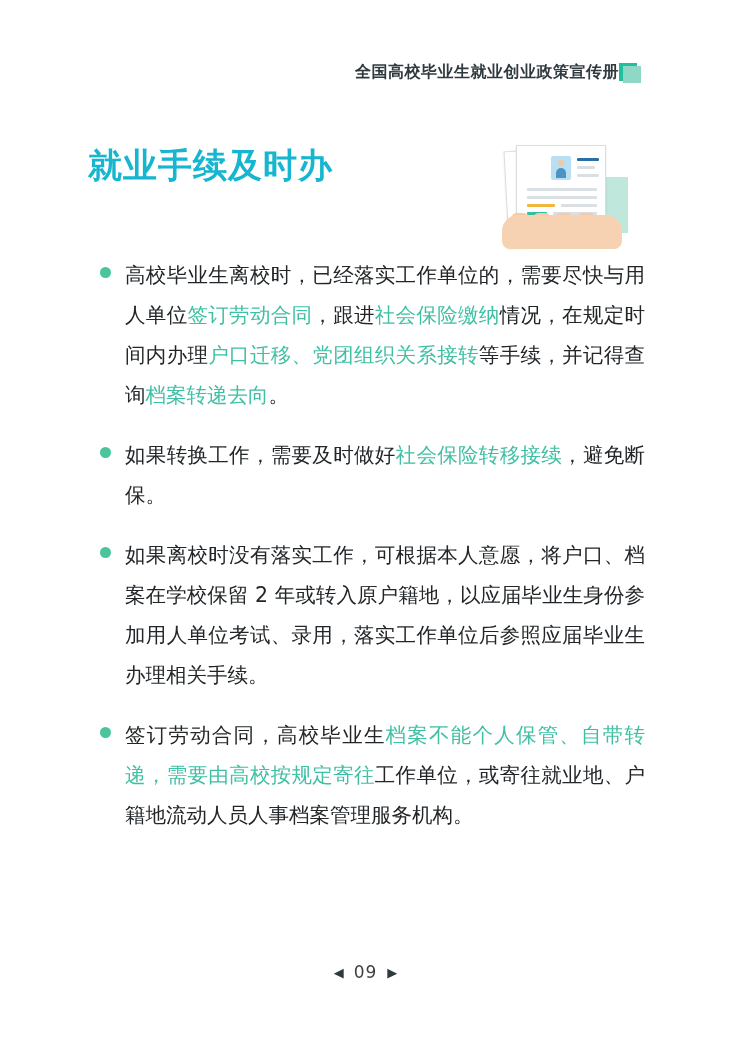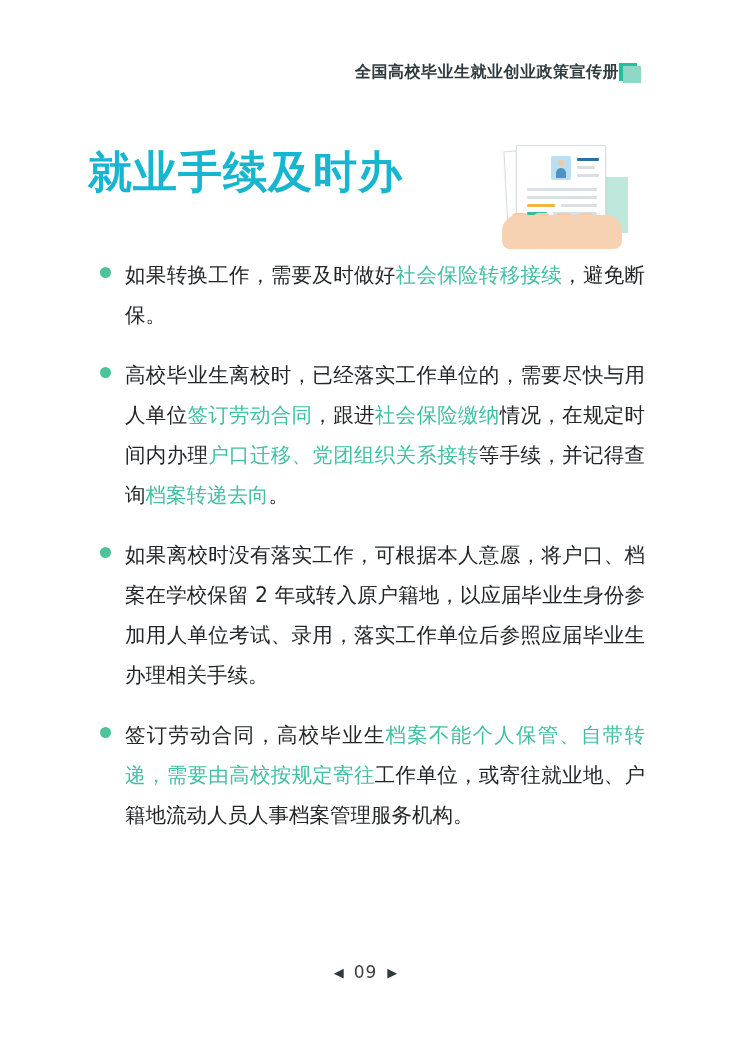--- a/index.html
+++ b/index.html
@@ -47,21 +47,21 @@
     background: #8fd8c6;
   }
 
   
   .title-block {
     position: absolute;
     top: 143px;
     left: 88px;
   }
   .page-title {
-    font-size: 44px;
+    font-size: 34px;
     font-weight: bold;
     color: #16b5d0;
     letter-spacing: 1px;
     margin: 0;
     font-family: "DejaVu Sans", sans-serif;
   }
 
   
   .illustration {
     position: absolute;
@@ -226,26 +226,26 @@
   <div class="ill-finger" style="left:44px;"></div>
   <div class="ill-finger" style="left:66px;"></div>
   <div class="ill-finger" style="left:88px;"></div>
   <div class="ill-hand"></div>
 </div>
 
 <div class="content">
 
   <div class="bullet-item">
     <span class="bullet-dot"></span>
+    <div class="bullet-text"><span>高校毕业生离校时，已经落实工作单位的，需要尽快与用人单位</span><span class="hl">签订劳动合同</span><span>，跟进</span><span class="hl">社会保险缴纳</span><span>情况，在规定时间内办理</span><span class="hl">户口迁移、党团组织关系接转</span><span>等手续，并记得查询</span><span class="hl">档案转递去向</span><span>。</span></div>
+  </div>
+
+  <div class="bullet-item">
+    <span class="bullet-dot"></span>
     <div class="bullet-text"><span>如果转换工作，需要及时做好</span><span class="hl">社会保险转移接续</span><span>，避免断保。</span></div>
-  </div>
-
-  <div class="bullet-item">
-    <span class="bullet-dot"></span>
-    <div class="bullet-text"><span>高校毕业生离校时，已经落实工作单位的，需要尽快与用人单位</span><span class="hl">签订劳动合同</span><span>，跟进</span><span class="hl">社会保险缴纳</span><span>情况，在规定时间内办理</span><span class="hl">户口迁移、党团组织关系接转</span><span>等手续，并记得查询</span><span class="hl">档案转递去向</span><span>。</span></div>
   </div>
 
   <div class="bullet-item">
     <span class="bullet-dot"></span>
     <div class="bullet-text"><span>如果离校时没有落实工作，可根据本人意愿，将户口、档案在学校保留 2 年或转入原户籍地，以应届毕业生身份参加用人单位考试、录用，落实工作单位后参照应届毕业生办理相关手续。</span></div>
   </div>
 
   <div class="bullet-item">
     <span class="bullet-dot"></span>
     <div class="bullet-text"><span>签订劳动合同，高校毕业生</span><span class="hl">档案不能个人保管、自带转递，需要由高校按规定寄往</span><span>工作单位，或寄往就业地、户籍地流动人员人事档案管理服务机构。</span></div>

